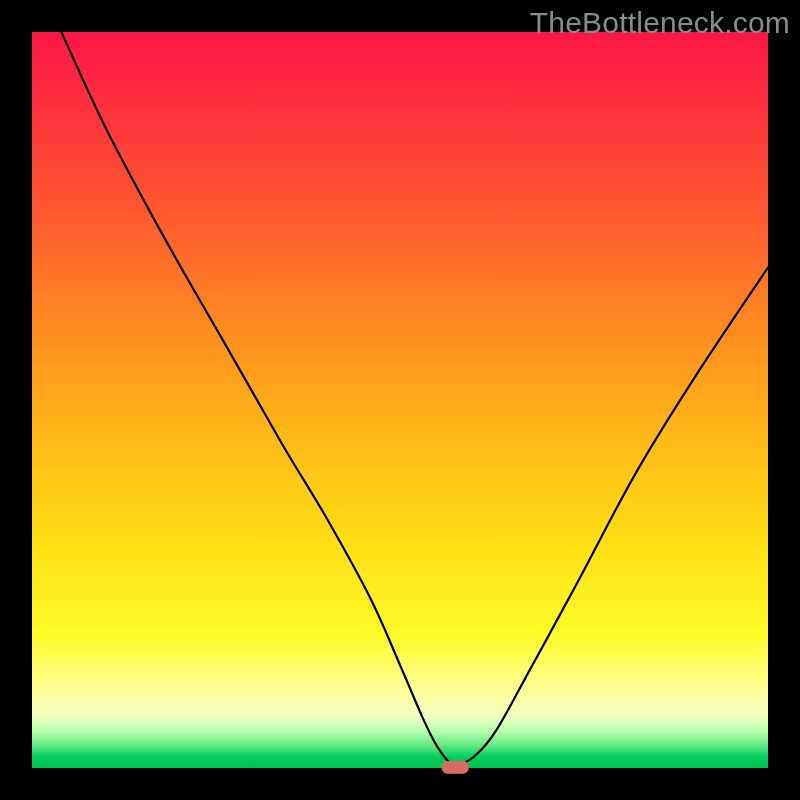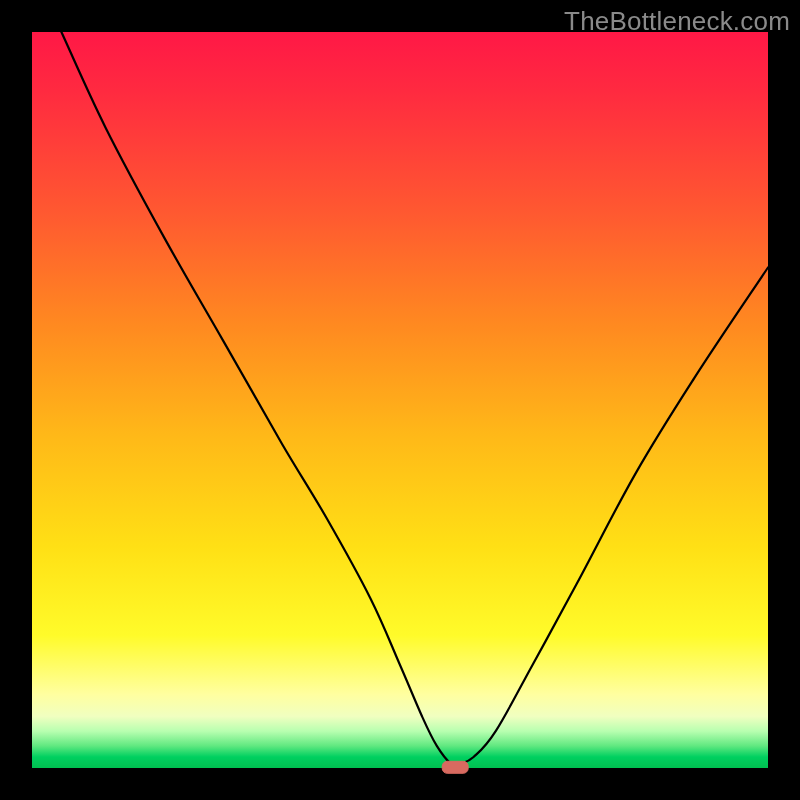--- a/index.html
+++ b/index.html
@@ -58,21 +58,21 @@
   }
   .marker {
     fill: #d86a60;
     stroke: #d86a60;
   }
   .watermark {
     position: absolute;
     top: 6px;
     right: 10px;
     color: #8a8a8a;
-    font-size: 26px;
+    font-size: 30px;
     font-weight: 500;
     letter-spacing: 0.2px;
     user-select: none;
   }
 </style>
 </head>
 <body>
 
 <div class="frame">
   <div class="plot-area">

